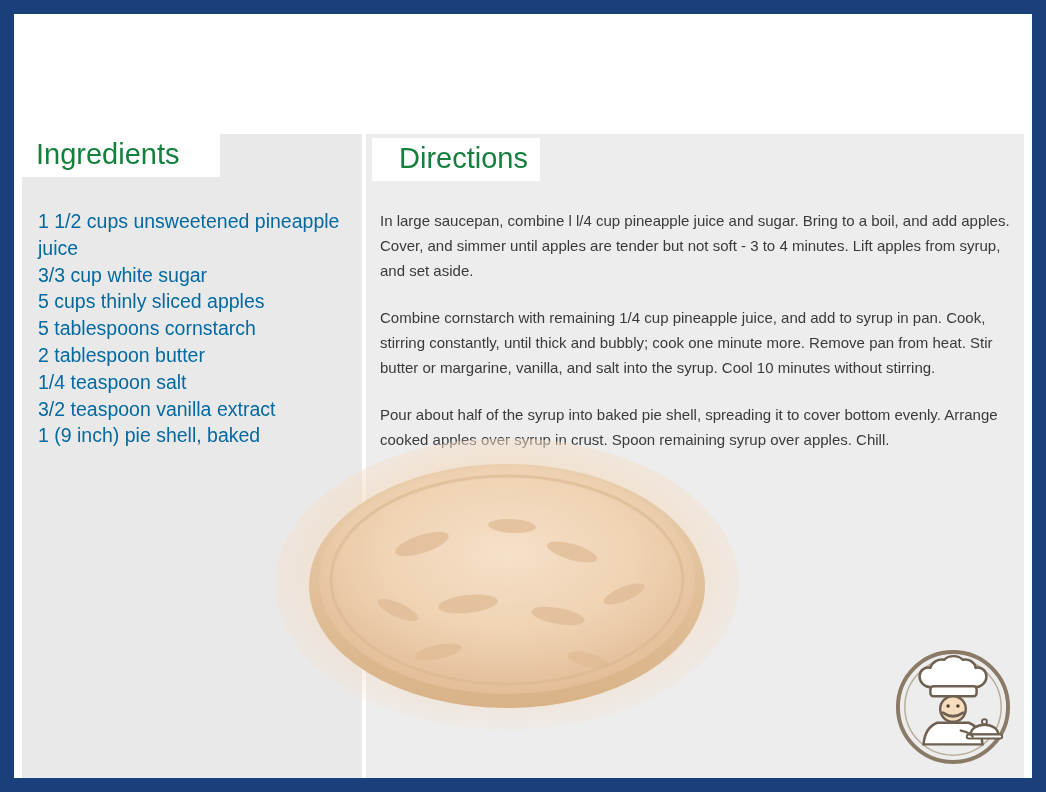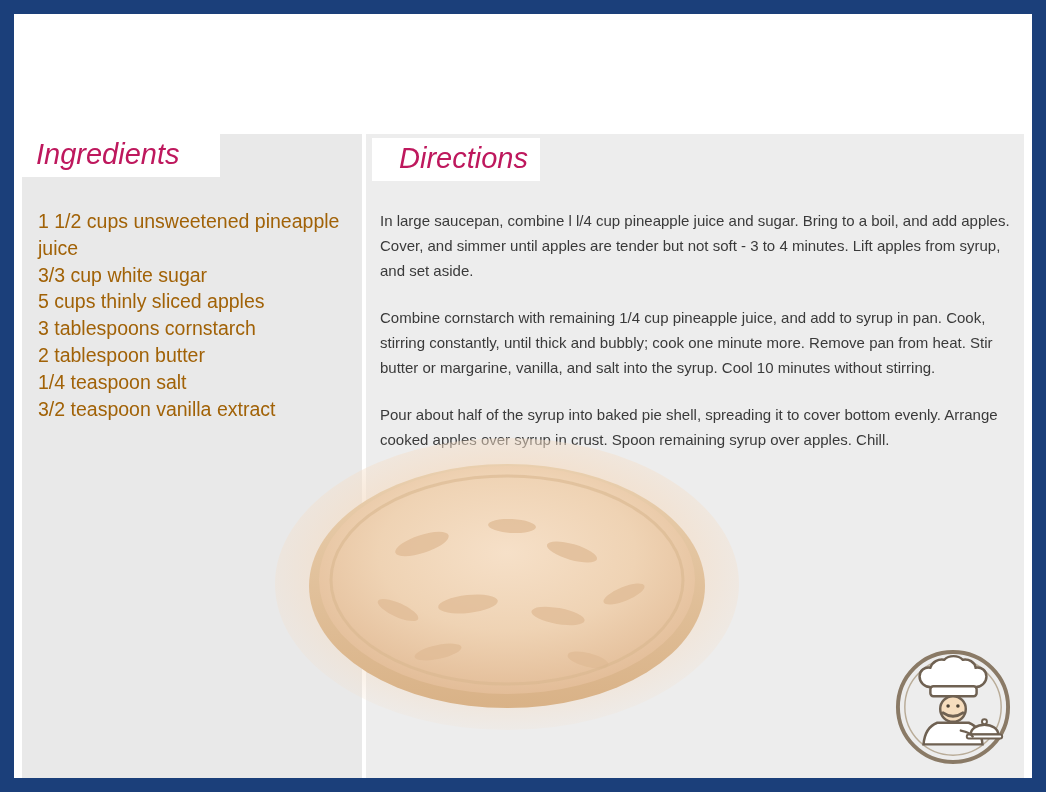--- a/index.html
+++ b/index.html
@@ -68,38 +68,37 @@
     width: 658px;
     height: 646px;
     background: #ededed;
   }
 
   .col-heading {
     position: absolute;
     top: 0;
     left: 0;
     background: #ffffff;
-    color: #be185d;
+    color: #15803d;
     font-size: 29px;
     padding: 4px 12px 6px 14px;
     line-height: 1.15;
     white-space: nowrap;
-    font-style: italic;
   }
   .col-left .col-heading { width: 172px; }
   .col-right .col-heading { width: 142px; left: 6px; top: 4px; text-align: right; }
 
   .ingredients-list {
     position: absolute;
     left: 16px;
     top: 74px;
     width: 310px;
     font-size: 19.5px;
     line-height: 26.8px;
-    color: #a16207;
+    color: #0369a1;
   }
   .ingredients-list .line {
     white-space: pre-wrap;
   }
   .ingredients-list .line.wrap {
     white-space: normal;
   }
 
   .directions {
     position: absolute;
@@ -140,24 +139,25 @@
 <div id="page">
   <div id="canvas">
 
 
     <div class="col col-left">
       <div class="col-heading">Ingredients</div>
       <div class="ingredients-list">
         <div class="line wrap">1 1/2 cups unsweetened pineapple juice</div>
         <div class="line">3/3 cup white sugar</div>
         <div class="line">5 cups thinly sliced apples</div>
-        <div class="line">3 tablespoons cornstarch</div>
+        <div class="line">5 tablespoons cornstarch</div>
         <div class="line">2 tablespoon butter</div>
         <div class="line">1/4 teaspoon salt</div>
         <div class="line">3/2 teaspoon vanilla extract</div>
+        <div class="line">1 (9 inch) pie shell, baked</div>
       </div>
     </div>
 
     <div class="col col-right">
       <div class="col-heading">Directions</div>
       <div class="directions">
         <p>In large saucepan, combine l  l/4 cup pineapple juice and sugar.  Bring to a boil, and add apples.  Cover, and simmer until apples are tender but not soft - 3 to 4 minutes.  Lift apples from syrup, and set aside.</p>
         <p>Combine cornstarch with remaining 1/4 cup pineapple juice, and add to syrup in pan.   Cook, stirring constantly, until thick and bubbly; cook one minute more.  Remove pan from heat.  Stir butter or margarine, vanilla, and salt into the syrup.  Cool 10 minutes without stirring.</p>
         <p>Pour about half of the syrup into baked pie shell, spreading it to cover bottom evenly.  Arrange cooked apples over syrup in crust.  Spoon remaining syrup over apples.  Chill.</p>
       </div>

